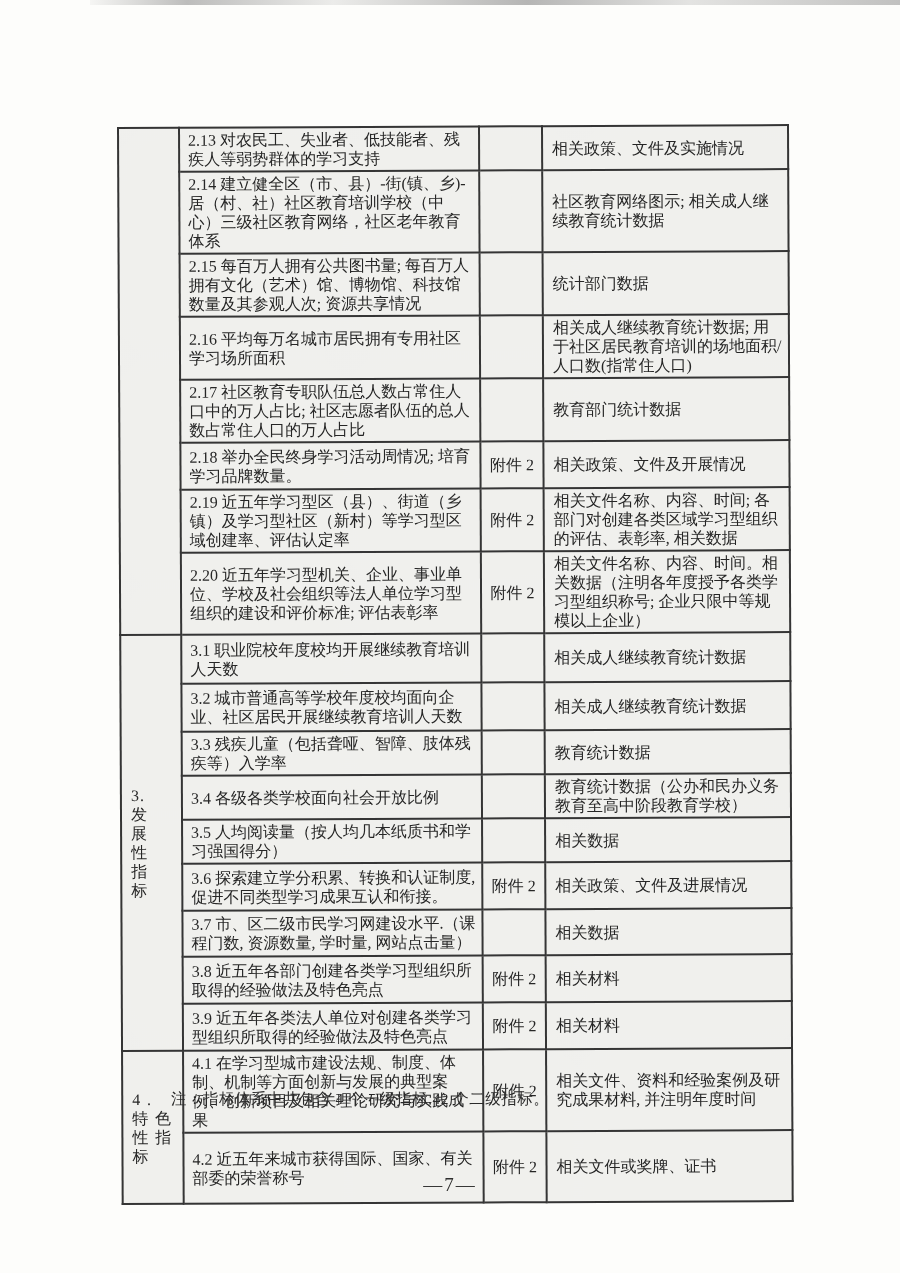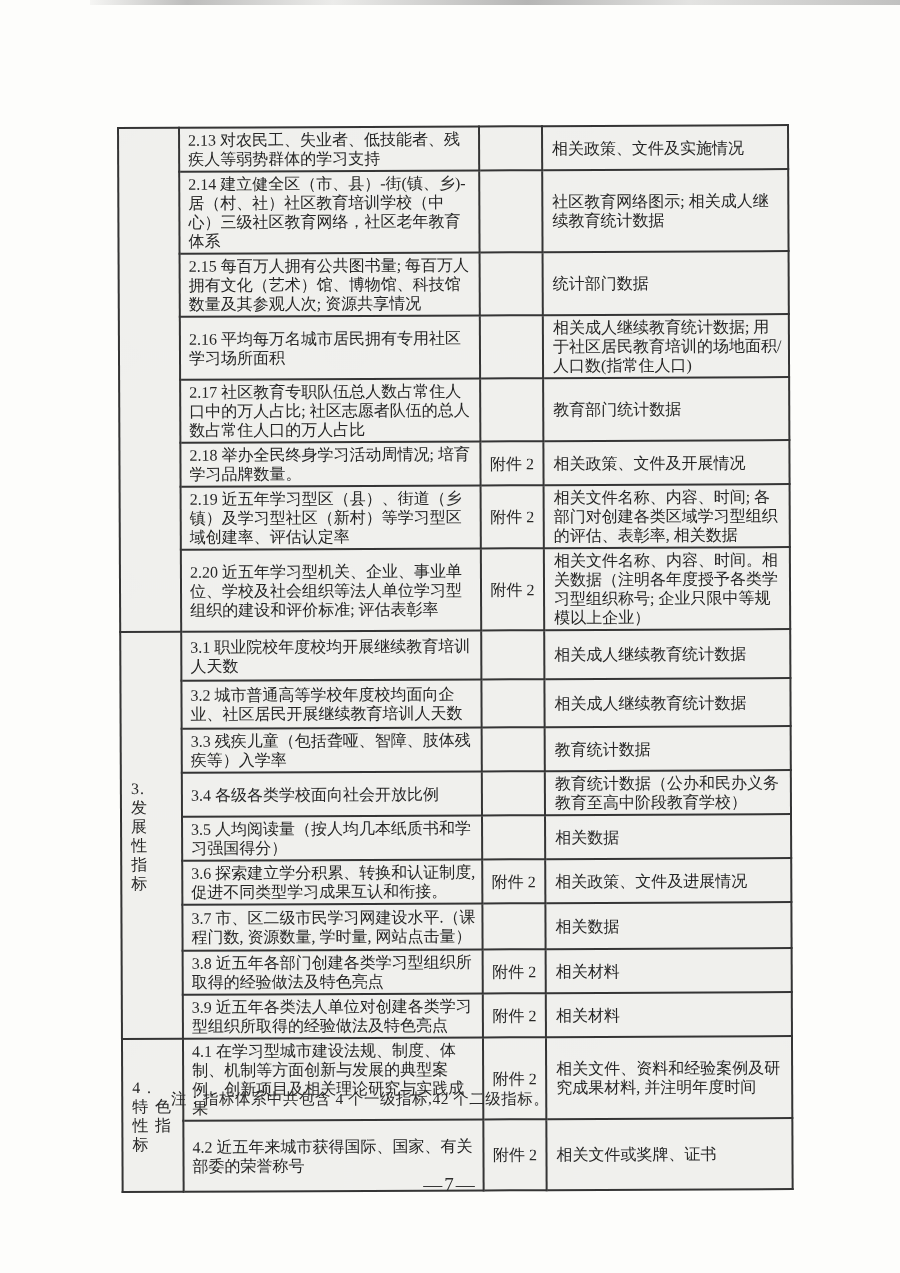--- a/index.html
+++ b/index.html
@@ -49,21 +49,21 @@
   }
   td.catA { }
   td.catB { line-height: 56px; letter-spacing: 1px; }
   td.catC { line-height: 36px; letter-spacing: 0.42em; }
   td.ind {
     padding: 2px 3px 2px 8px;
     text-align: left;
   }
   td.att {
     text-align: center;
-    padding: 6px 1px;
+    padding: 13px 1px;
   }
   td.dat {
     padding: 2px 4px 2px 9px;
     text-align: left;
   }
   .note {
     position: absolute; left: 171px; top: 1089px;
     font-size: 15.5px; letter-spacing: 0.5px;
     color: #2a2a2a;
   }

